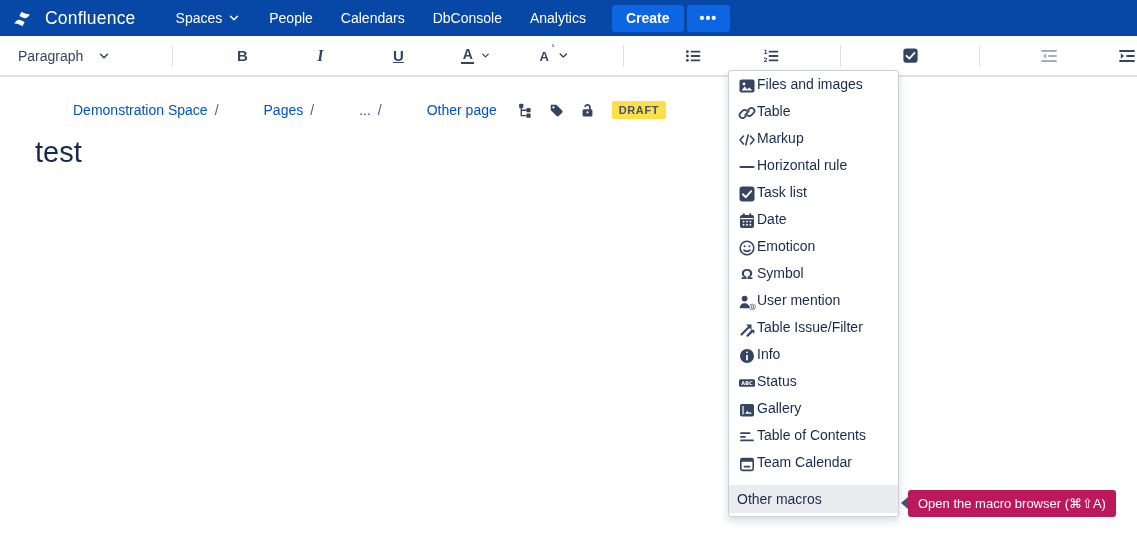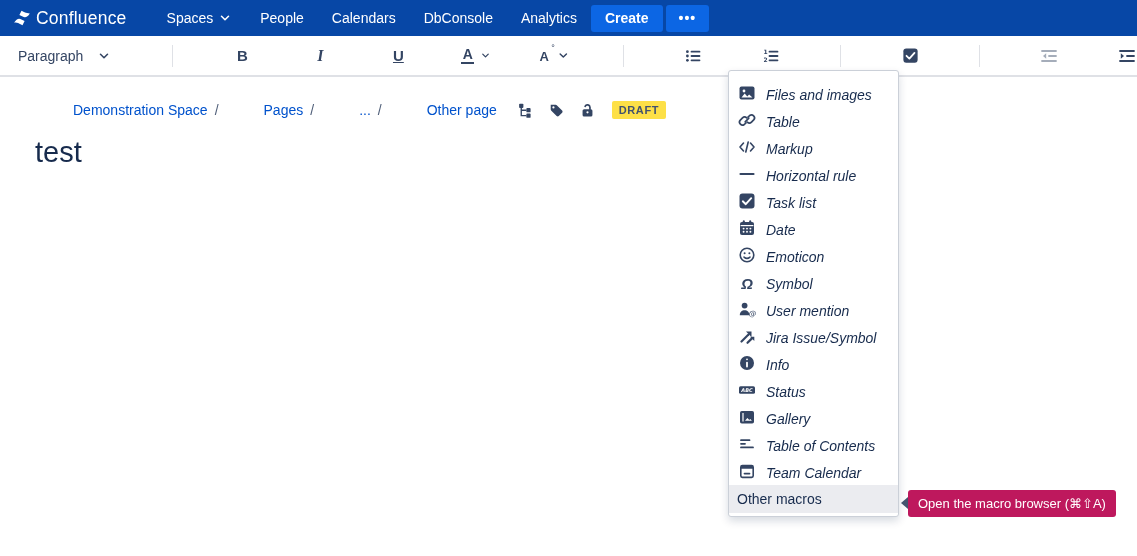--- a/index.html
+++ b/index.html
@@ -6,31 +6,31 @@
   html,body { width:1137px; height:556px; }
   body {
     font-family: "Liberation Sans", sans-serif;
     background:#fff; color:#172B4D; overflow:hidden; position:relative;
   }
   
   .navbar {
     height:36px; background:#0747A6; display:flex; align-items:center;
     padding:0 12px; color:#fff;
   }
-  .brand { display:flex; align-items:flex-start; gap:4px; margin-right:26px; cursor:pointer; }
+  .brand { display:flex; align-items:flex-end; gap:13px; margin-right:26px; cursor:pointer; }
   .brand-name { font-size:17.5px; font-weight:500; letter-spacing:.2px; }
   .nav-item {
     font-size:14px; font-weight:500; color:#fff; padding:0 14px; height:36px;
     display:flex; align-items:center; gap:5px; cursor:pointer; white-space:nowrap;justify-content:flex-end;
   }
   .nav-btn {
     background:#0C66E4; border:none; color:#fff; font-size:14px; font-weight:600;
     border-radius:3px; height:27px; padding:0 14px; cursor:pointer;
   }
-  .nav-btn.create { }
+  .nav-btn.create { margin-left:12px; }
   .nav-btn.more { margin-left:3px; padding:0 13px; font-weight:700; letter-spacing:1px; }
   
   .toolbar {
     height:41px; background:#fff; border-bottom:2px solid #DFE1E6;
     display:flex; align-items:center; padding:0 10px; color:#344563;gap:46px;
   }
   .tb-btn {
     min-width:30px; height:30px; border-radius:3px; display:flex; align-items:center;
     justify-content:center; cursor:pointer; color:#344563; margin:0 1px; position:relative;
   }
@@ -61,22 +61,22 @@
   }
   
   .page-title { margin:16px 0 0 35px; font-size:29px; font-weight:500; color:#172B4D; cursor:text; }
   
   .menu {
     position:absolute; left:728px; top:70px; width:171px; background:#fff;
     border:1px solid #CBD0D8; border-radius:3px; box-shadow:0 4px 8px rgba(9,30,66,.16);
     padding-top:5px; z-index:5;
   }
   .menu-item {
-    height:27px; display:flex; align-items:flex-end; padding:0 8px; gap:9px;
-    font-size:14px; color:#172B4D; cursor:pointer; white-space:nowrap;font-style:italic;
+    height:27px; display:flex; align-items:flex-start; padding:0 8px; 
+    font-size:14px; color:#172B4D; cursor:pointer; white-space:nowrap;
   }
   .menu-item svg { width:20px; height:20px; flex:none; color:#344563; }
   .menu-item .glyph { width:20px; flex:none; text-align:center; font-size:15px; font-weight:600; color:#344563; }
   .menu-footer-wrap { margin-top:4px; padding-bottom:3px; }
   .menu-footer {
     height:28px; line-height:28px; background:#EBECF0; padding:0 8px;
     font-size:14px; color:#172B4D; cursor:pointer;
   }
   
   .tooltip {
@@ -425,21 +425,21 @@
     <span>User mention</span>
   </div>
 
   <div class="menu-item">
     <svg viewBox="0 0 20 20">
       <path d="M4.5 15.5l7-7" stroke="currentColor" stroke-width="2.2" stroke-linecap="round"></path>
       <polygon points="9,5.5 14.5,5.5 14.5,11" fill="currentColor"></polygon>
       <path d="M10.5 16.8l4.2-4.2" stroke="currentColor" stroke-width="2.2" stroke-linecap="round"></path>
       <polygon points="13,10.8 17.3,10.8 17.3,15.1" fill="currentColor"></polygon>
     </svg>
-    <span>Jira Issue/Symbol</span>
+    <span>Table Issue/Filter</span>
   </div>
 
   <div class="menu-item">
     <svg viewBox="0 0 20 20">
       <circle cx="10" cy="10" r="7" fill="currentColor"></circle>
       <rect x="9.1" y="5.4" width="1.8" height="1.8" rx=".9" fill="#fff"></rect>
       <rect x="9.1" y="8.7" width="1.8" height="5.8" rx=".9" fill="#fff"></rect>
     </svg>
     <span>Info</span>
   </div>

